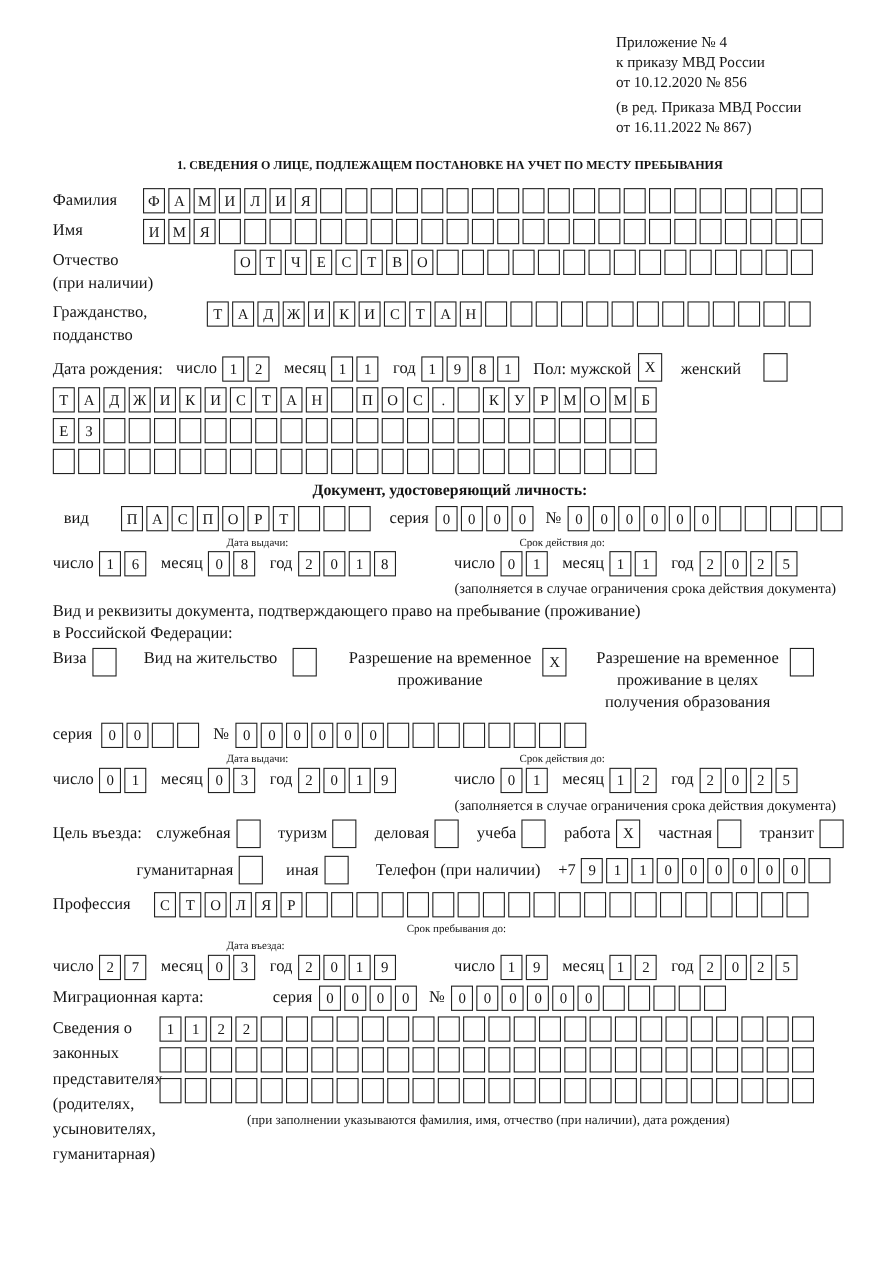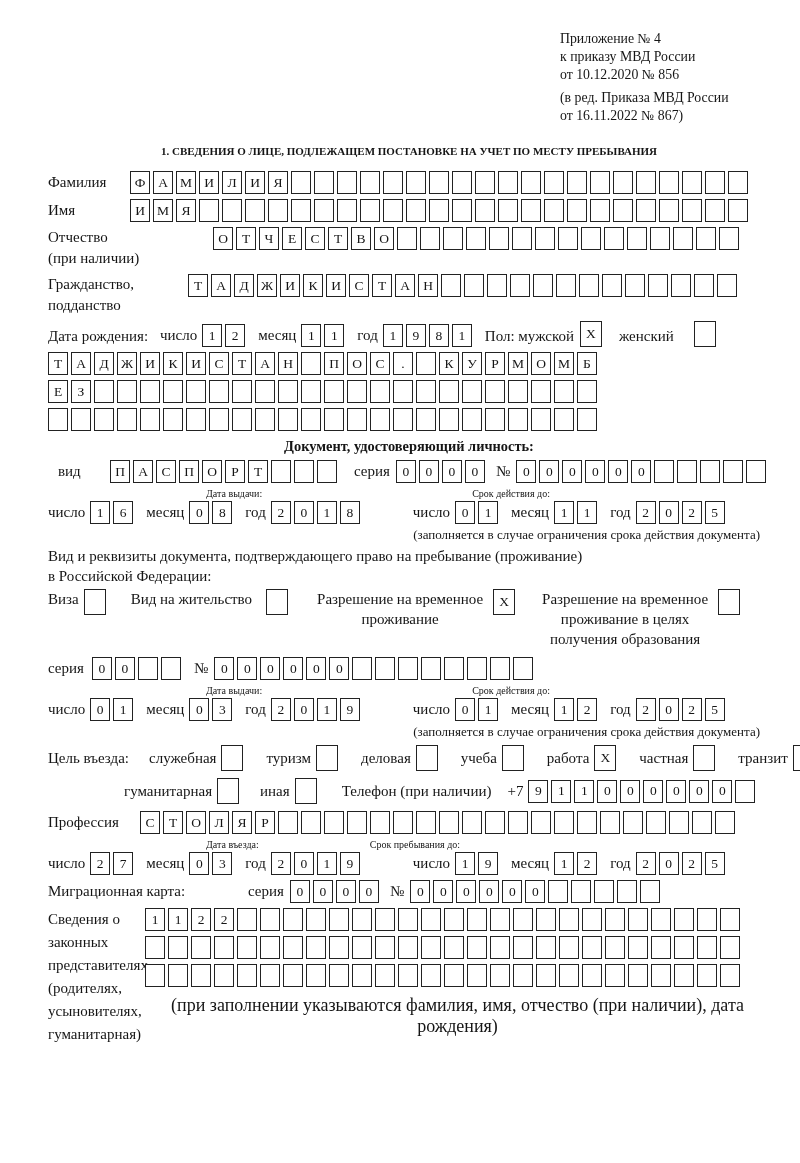--- a/index.html
+++ b/index.html
@@ -34,26 +34,26 @@
   .dgroup .cells { margin-right:10px; }
   .hdr-row { display:flex; font-size:10px; margin:1px 0 2px; }
   .note { font-size:13px; text-align:right; margin:-2px 10px 5px 0; }
   .plain { margin-bottom:3px; }
   .permit-row { display:flex; align-items:flex-start; margin:4px 0 8px;font-family:Liberation Serif, serif; }
   .permit-item { display:flex; align-items:flex-start; }
   .pm-lbl { font-size:15px; line-height:20px; }
   .pm-center { text-align:center; }
   .pair { display:flex; align-items:center; }
   .pair .lbl { margin-right:5px; }
-  .purpose-row { display:flex; align-items:center; justify-content:space-between; margin-bottom:7px;gap:20px; }
+  .purpose-row { display:flex; align-items:center; justify-content:space-between; margin-bottom:7px; }
   .guardians { display:flex; align-items:flex-start; margin-top:2px; }
   .g-lbls { width:97px; flex:0 0 auto; line-height:23px; font-size:15px; }
   .g-right { display:flex; flex-direction:column; }
   .g-right .cells { margin-bottom:5px; }
-  .gnote { font-size:18px; margin-top:3px; text-align:center; }
+  .gnote { font-size:12px; margin-top:3px; text-align:center; }
 </style>
 </head>
 <body>
 
 <div class="page">
 
   <div class="appendix">
     <div>Приложение № 4</div>
     <div>к приказу МВД России</div>
     <div>от 10.12.2020 № 856</div>
@@ -612,21 +612,21 @@
         <span class="cell"></span>
         <span class="cell"></span>
         <span class="cell"></span>
         <span class="cell"></span>
         <span class="cell"></span>
         <span class="cell"></span>
       </span>
   </div>
 
   <div class="hdr-row">
-    <span style="margin-left:158px;">Дата въезда:</span>
+    <span style="margin-left:158px;margin-top:16px;">Дата въезда:</span>
     <span style="margin-left:111px;">Срок пребывания до:</span>
   </div>
 
   <div class="row vc">
     <span class="dgroup">
       <span class="lbl">число</span>
       <span class="cells">
           <span class="cell">2</span>
           <span class="cell">7</span>
         </span>

